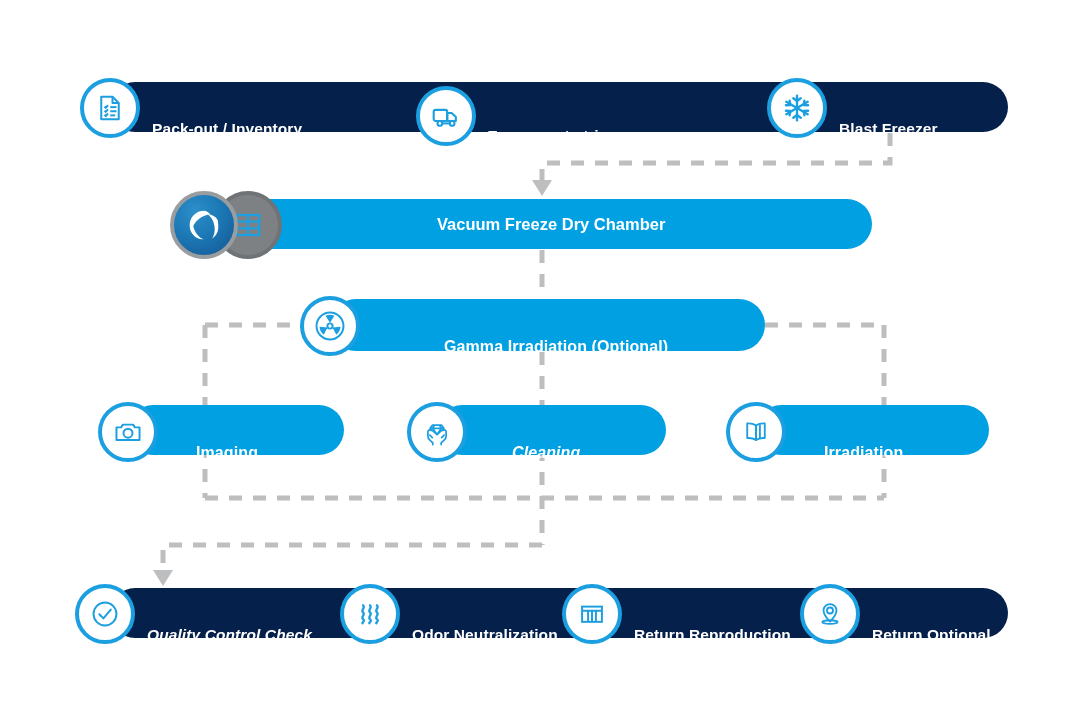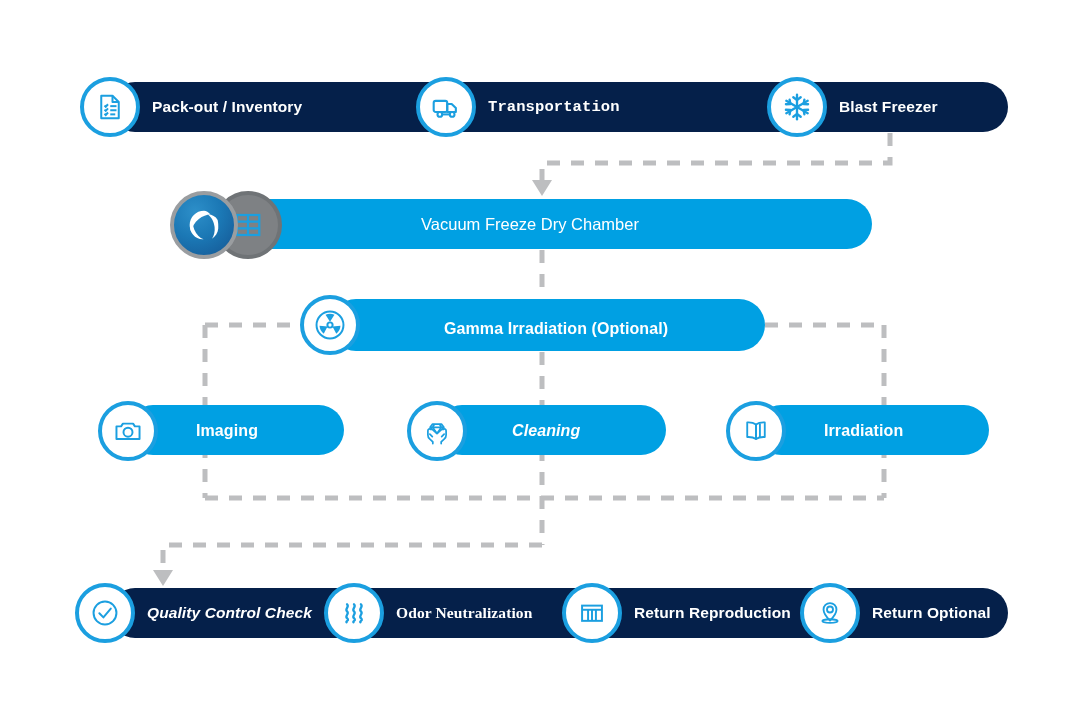--- a/index.html
+++ b/index.html
@@ -34,21 +34,21 @@
     align-items: center;
     box-sizing: border-box;
   }
   .bar-dark   { background: #05204a; border-radius: 26px; }
   .bar-blue   { background: #00a0e3; border-radius: 26px; }
 
   
   .node {
     position: absolute;
     display: flex;
-    align-items: center;
+    align-items: flex-end;
     height: 62px;
   }
   .badge {
     width: 60px;
     height: 60px;
     border-radius: 50%;
     background: #ffffff;
     border: 4px solid #1b9fe0;
     box-sizing: border-box;
     display: flex;
@@ -100,23 +100,24 @@
     background: radial-gradient(circle at 35% 28%, #2d8fc9 0%, #1b78b5 45%, #1763a0 78%, #13568e 100%);
     display: flex; align-items: center; justify-content: center;
     z-index: 2;
   }
 
   
   .bar-centered-label {
     position: absolute;
     color: #ffffff;
     font-size: 16.5px;
-    font-weight: normal;
+    font-weight: bold;
     white-space: nowrap;
     z-index: 4;
+    margin-left: 16px;
   }
 </style>
 </head>
 <body>
 
 <div id="canvas">
 
   <svg id="connectors" viewBox="0 0 1080 720" width="1080" height="720">
     <g fill="none" stroke="#bdbec0" stroke-width="5" stroke-dasharray="13 11" stroke-linecap="butt">
 
@@ -154,21 +155,21 @@
           <path d="M12.2 11.3h5"></path>
         <path d="M7.6 14.1l1 1 1.8-2"></path>
           <path d="M12.2 14.6h5"></path>
         <path d="M7.6 17.4l1 1 1.8-2"></path>
           <path d="M12.2 17.9h4"></path>
       </svg>
     </div>
     <div class="label">Pack-out / Inventory</div>
   </div>
 
-  <div class="node" style="left:416px; top:76px;font-family:Liberation Mono, monospace;">
+  <div class="node" style="left:416px; top:84px;font-family:Liberation Mono, monospace;">
     <div class="badge">
       <svg width="32" height="32" viewBox="0 0 26 26" fill="none" stroke="#1b9fe0" stroke-width="1.7">
         <rect x="3" y="8" width="11" height="9" rx="1.6"></rect>
         <path d="M14 10.5h3.6l3.4 3.4V17H14z" stroke-linejoin="round"></path>
         <circle cx="8" cy="19" r="1.9"></circle>
         <circle cx="18" cy="19" r="1.9"></circle>
         <path d="M10 19h6"></path>
       </svg>
     </div>
     <div class="label">Transportation</div>
@@ -271,21 +272,21 @@
   <div class="node" style="left:75px; top:582px;font-style:italic;">
     <div class="badge">
       <svg width="32" height="32" viewBox="0 0 26 26" fill="none" stroke="#1b9fe0" stroke-width="1.6">
         <circle cx="13" cy="13" r="9.3"></circle>
         <path d="M8.4 13.2l3.3 3.4 6-7.2" stroke-linecap="round" stroke-linejoin="round"></path>
       </svg>
     </div>
     <div class="label">Quality Control Check</div>
   </div>
 
-  <div class="node" style="left:324px; top:582px;font-family:Liberation Serif, serif;">
+  <div class="node" style="left:340px; top:582px;">
     <div class="badge">
       <svg width="30" height="30" viewBox="0 0 26 26" fill="none" stroke="#1b9fe0" stroke-width="2" stroke-linecap="round">
         <path d="M7 5.5c2.4 2 -2.4 4 0 6 2.4 2 -2.4 4 0 6 2.4 2 -1.6 2.6 -.4 3.6"></path>
         <path d="M13 5.5c2.4 2 -2.4 4 0 6 2.4 2 -2.4 4 0 6 2.4 2 -1.6 2.6 -.4 3.6"></path>
         <path d="M19 5.5c2.4 2 -2.4 4 0 6 2.4 2 -2.4 4 0 6 2.4 2 -1.6 2.6 -.4 3.6"></path>
       </svg>
     </div>
     <div class="label">Odor Neutralization</div>
   </div>
 

